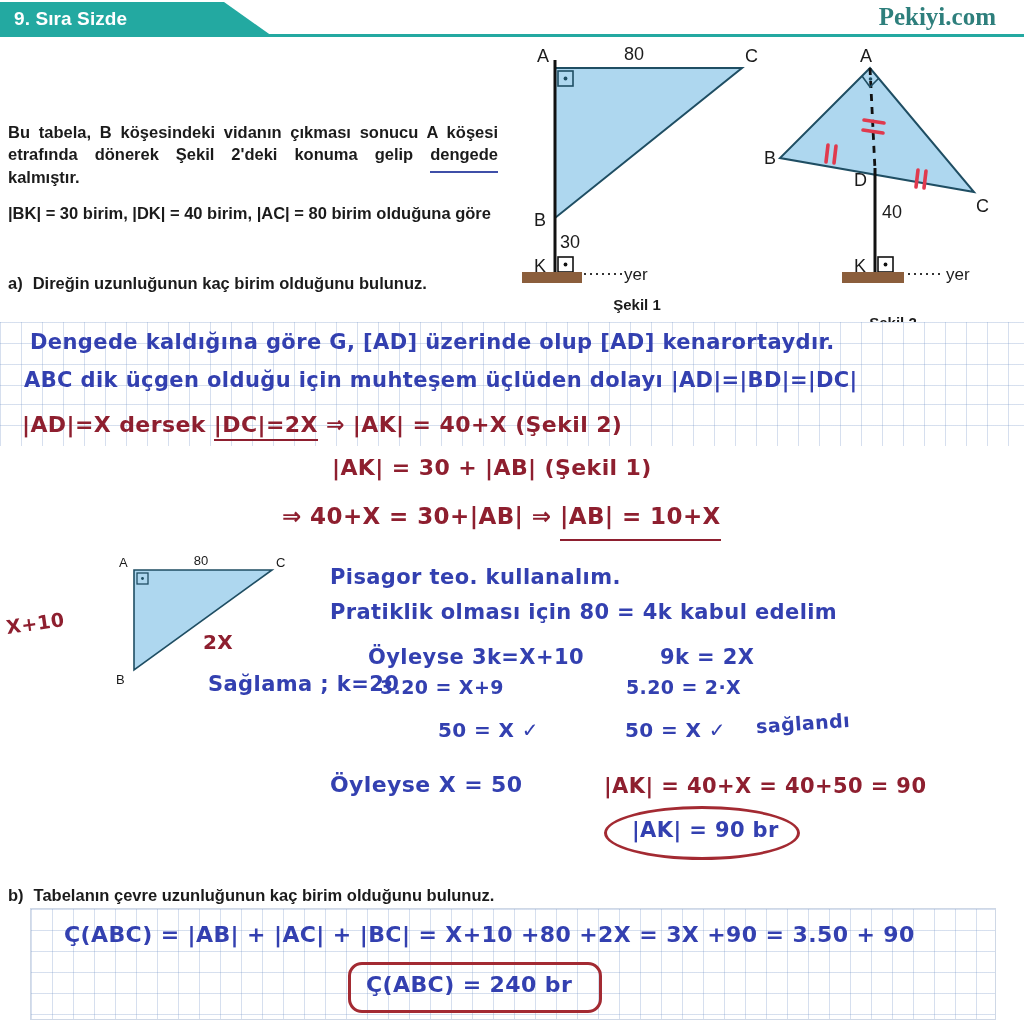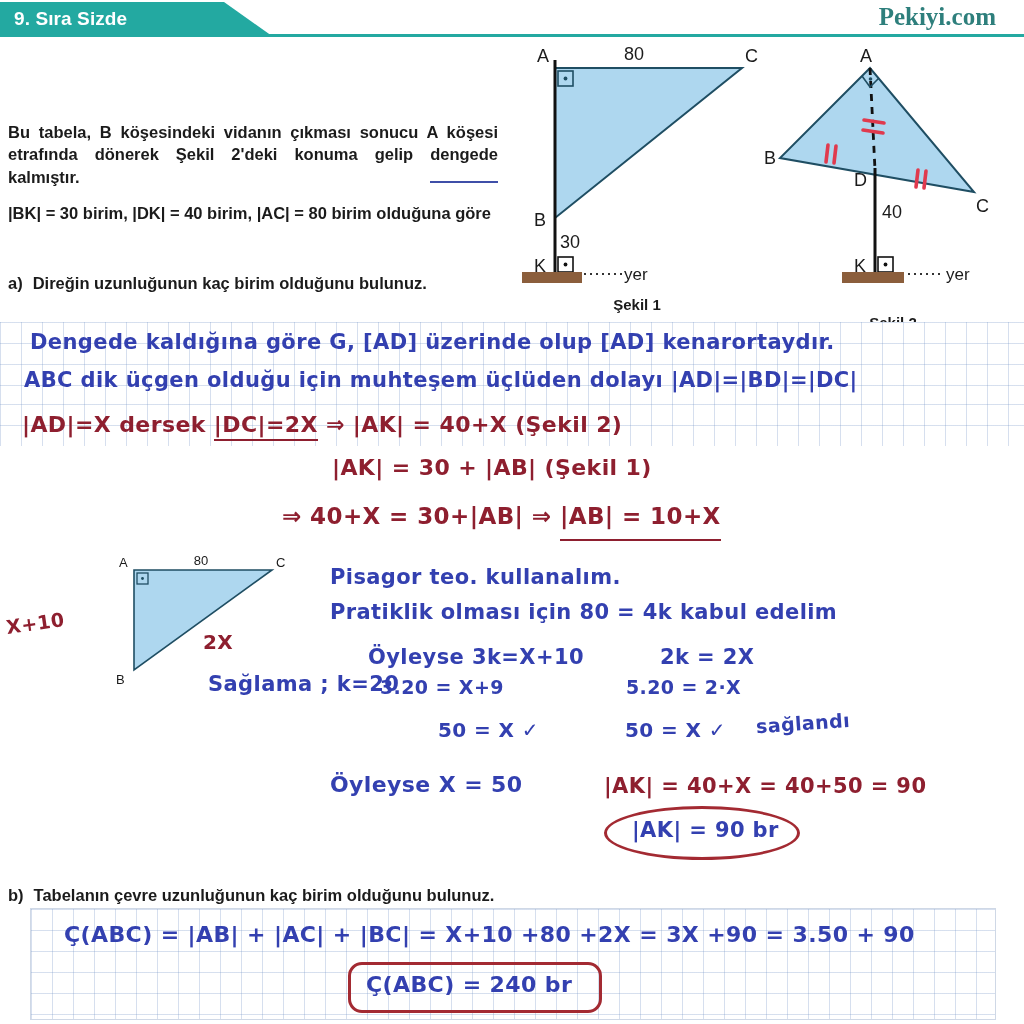--- a/index.html
+++ b/index.html
@@ -62,21 +62,21 @@
     font-size: 16.5px;
     line-height: 1.35;
     font-weight: bold;
     text-align: justify;
   }
   .qtext.p1 { top: 45px; }
   .qtext.p2 { top: 121px; }
   .qtext.p3 { top: 202px; }
   .qtext .u {
     border-bottom: 2px solid #3f4fa8;
-    padding-bottom: 18px;
+    padding-bottom: 8px;
   }
   .qitem {
     position: absolute;
     left: 8px;
     width: 490px;
     font-size: 16.5px;
     font-weight: bold;
     color: #1b1b1b;
     line-height: 1.35;
     display: flex;
@@ -239,21 +239,21 @@
     <text x="180" y="19" font-family="Liberation Sans, sans-serif" font-size="13" fill="#1b1b1b">C</text>
     <text x="105" y="17" font-family="Liberation Sans, sans-serif" font-size="13" fill="#1b1b1b" text-anchor="middle">80</text>
   </svg>
   <div class="hw red" style="left:6px; top:612px; font-size:19px; transform:rotate(-8deg);">X+10</div>
   <div class="hw red" style="left:203px; top:630px; font-size:20px;">2X</div>
 
   <div class="hw blue" style="left:330px; top:565px; font-size:21px;">Pisagor teo. kullanalım.</div>
   <div class="hw blue" style="left:330px; top:600px; font-size:21px;">Pratiklik olması için  80 = 4k  kabul edelim</div>
 
   <div class="hw blue" style="left:368px; top:645px; font-size:21px;">Öyleyse  3k=X+10</div>
-  <div class="hw blue" style="left:660px; top:645px; font-size:21px;">2k = 2X</div>
+  <div class="hw blue" style="left:660px; top:645px; font-size:21px;">9k = 2X</div>
 
   <div class="hw blue" style="left:208px; top:672px; font-size:21px;">Sağlama ;  k=20</div>
   <div class="hw blue" style="left:380px; top:676px; font-size:19px;">3.20 = X+9</div>
   <div class="hw blue" style="left:626px; top:676px; font-size:19px;">5.20 = 2·X</div>
 
   <div class="hw blue" style="left:438px; top:718px; font-size:20px;">50 = X  ✓</div>
   <div class="hw blue" style="left:625px; top:718px; font-size:20px;">50 = X  ✓</div>
   <div class="hw blue" style="left:756px; top:712px; font-size:19px; transform:rotate(-4deg);">sağlandı</div>
 
   <div class="hw blue" style="left:330px; top:772px; font-size:22px;">Öyleyse   X = 50</div>

